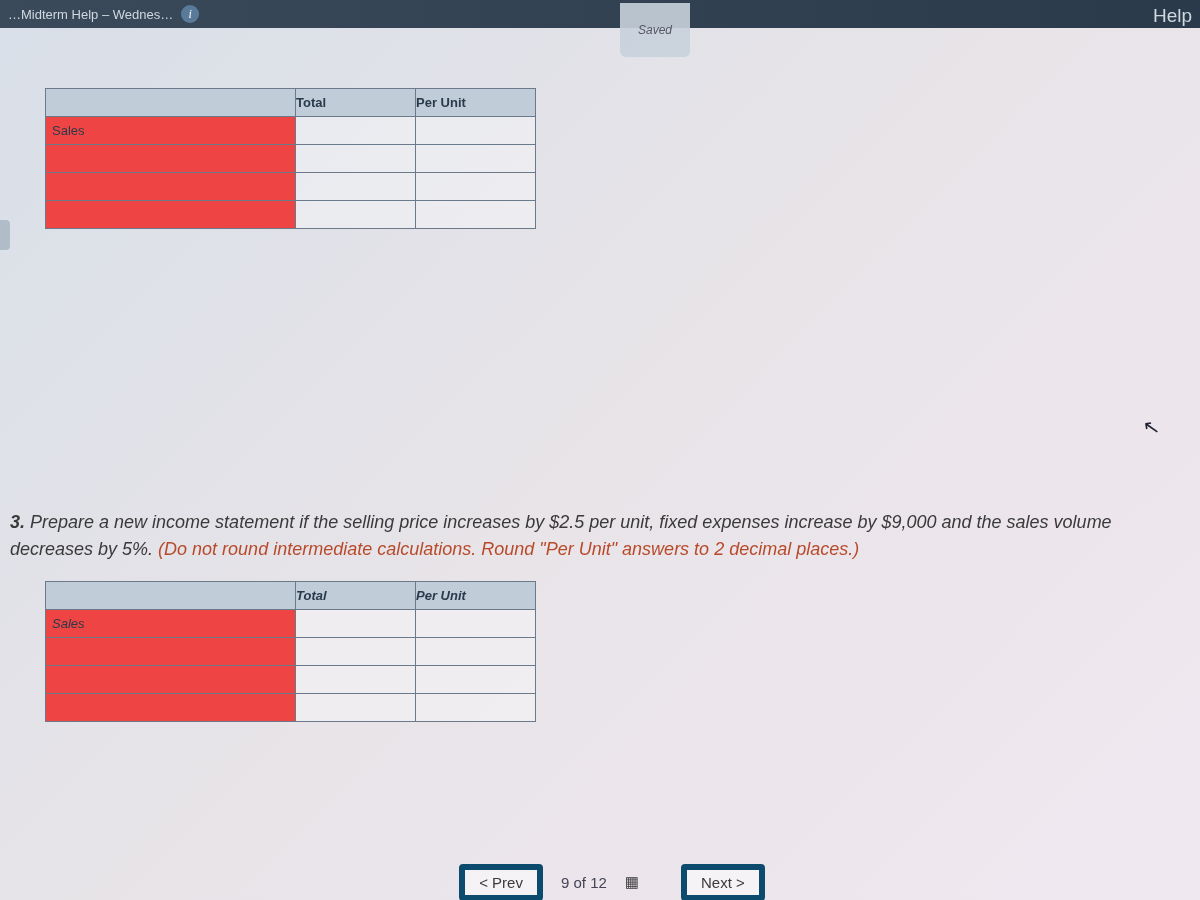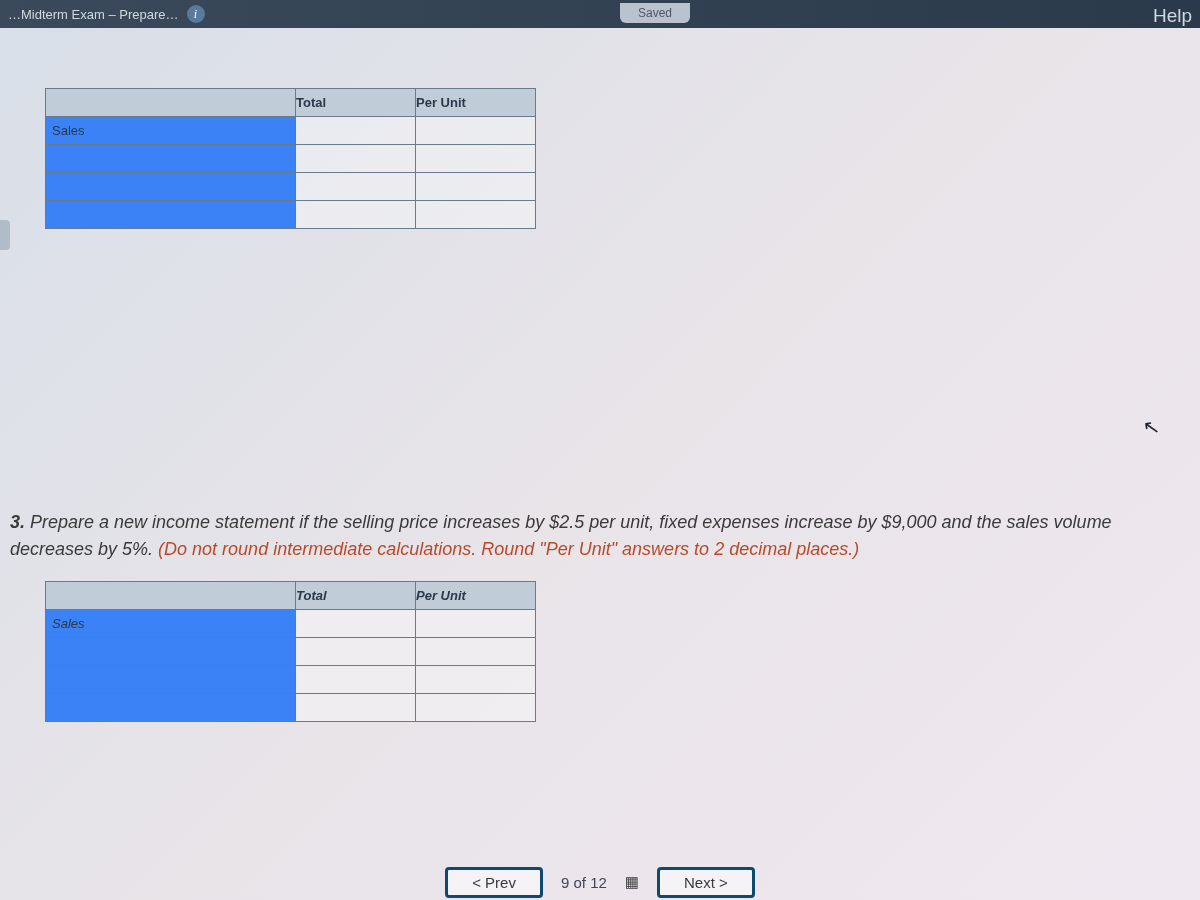--- a/index.html
+++ b/index.html
@@ -38,22 +38,23 @@
     font-style: italic;
     font-family: Georgia, serif;
   }
   .saved-pill {
     position: absolute;
     left: 620px;
     top: 3px;
     background: rgba(200,210,220,0.9);
     color: #556;
     font-size: 12px;
-    padding: 3px 18px;
+    padding: 20px 18px;
     border-radius: 0 0 6px 6px;
+    font-style: italic;
   }
   .help-link {
     position: absolute;
     right: 8px;
     top: 5px;
     color: #d0d8e0;
     font-size: 19px;
   }
   .content {
     padding: 60px 10px 0 10px;
@@ -82,44 +83,45 @@
   .income-table th {
     background: #c0ccd8;
     font-weight: bold;
     text-align: left;
     color: #2a3a4a;
   }
   .income-table .col-label { width: 250px; text-align: left; padding-left: 6px; }
   .income-table .col-total { width: 120px; }
   .income-table .col-unit  { width: 120px; }
   .income-table td.label-cell {
-    background: #3b82f6;
+    background: #ef4444;
     color: #2a3a4a;
     padding-left: 6px;
   }
   .q3 { margin-top: 280px; font-style: italic; }
   .footer {
     position: absolute;
     bottom: 0;
     left: 0;
     right: 0;
     height: 36px;
     display: flex;
     align-items: center;
     justify-content: center;
     gap: 18px;
     font-size: 15px;
     color: #3a3a3a;
   }
   .footer .btn {
-    padding: 4px 24px;
+    padding: 4px 14px;
     background: rgba(255,255,255,0.5);
-    border: 3px solid #0c4a6e;
+    border: 6px solid #0c4a6e;
     border-radius: 4px;
     cursor: pointer;
+    margin-left: 24px;
   }
   .footer .counter { color: #445; }
   .cursor-icon {
     position: absolute;
     right: 40px;
     top: 415px;
     font-size: 20px;
     color: #223;
     transform: rotate(-10deg);
   }
@@ -130,21 +132,21 @@
     width: 10px;
     height: 30px;
     background: #b0bcc8;
     border-radius: 0 4px 4px 0;
   }
 </style>
 </head>
 <body>
 
 <div class="topbar">
-  <span class="topbar-title">…Midterm Exam – Prepare…</span>
+  <span class="topbar-title">…Midterm Help – Wednes…</span>
   <span class="info-badge">i</span>
   <div class="saved-pill">Saved</div>
   <div class="help-link">Help</div>
 </div>
 
 <div class="left-tab"></div>
 
 <div class="content">
 
   <div class="question">

